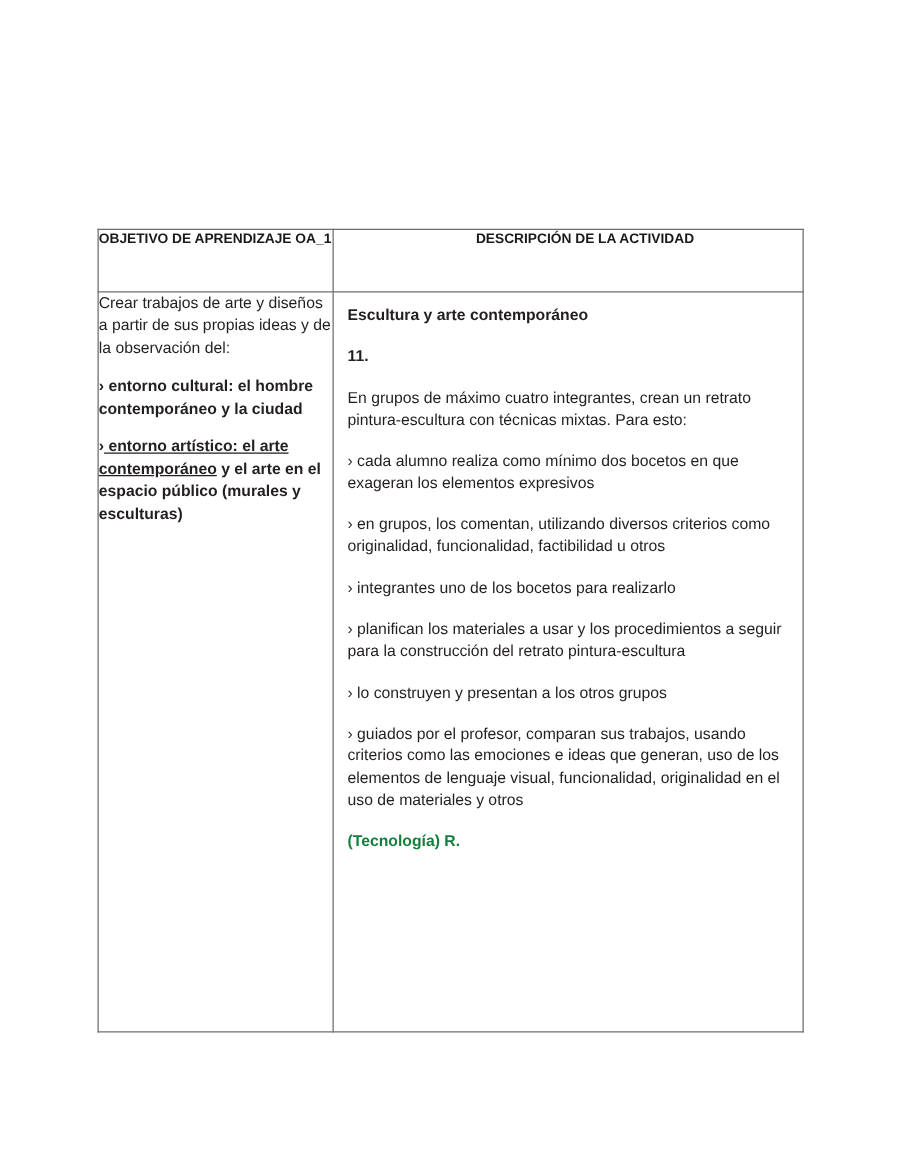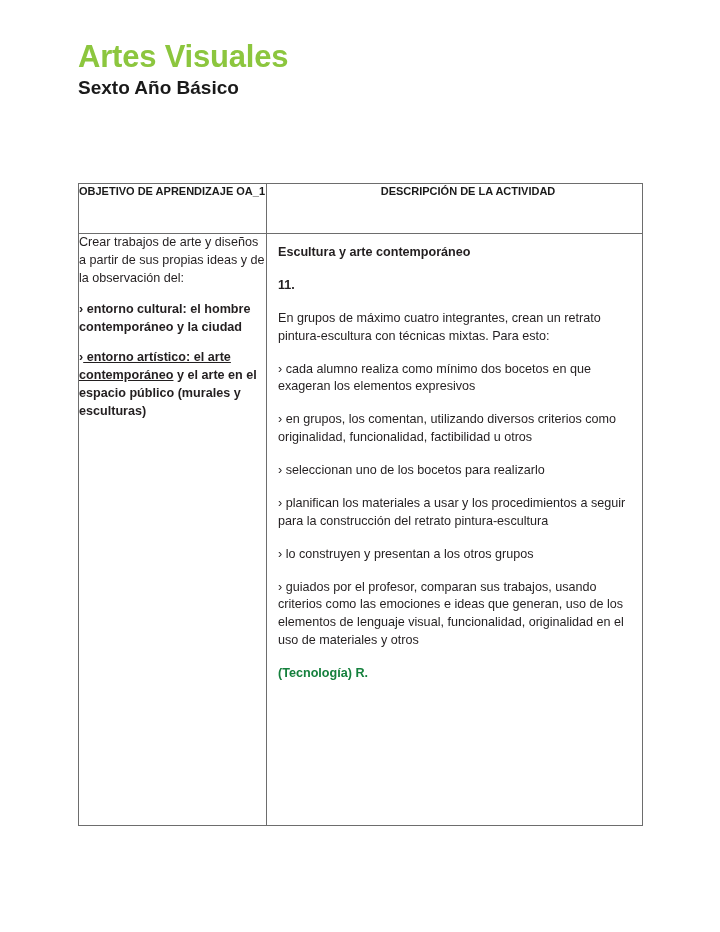--- a/index.html
+++ b/index.html
@@ -151,24 +151,20 @@
     color: #15803d;
     margin: 0;
   }
 </style>
 </head>
 <body>
 
 <div class="page">
 
   <div class="doc-header">
-    <div class="header-left">
-      <div class="subject-title">Artes Visuales</div>
-      <div class="grade-title">Sexto Año Básico</div>
-    </div>
   </div>
 
 
   <table class="activities-table">
     <colgroup>
       <col class="col-objective">
       <col class="col-description">
     </colgroup>
     <tbody>
       <tr>
@@ -182,21 +178,21 @@
           <p class="obj-bullet"><span class="chev">›</span><span> entorno cultural: el hombre contemporáneo y la ciudad</span></p>
           <p class="obj-bullet"><span class="chev">›</span><span class="underlined"> entorno artístico: el arte contemporáneo</span><span> y el arte en el espacio público (murales y esculturas)</span></p>
         </td>
 
         <td class="body-cell right-col">
           <p class="desc-heading">Escultura y arte contemporáneo</p>
           <p class="desc-number">11.</p>
           <p class="desc-para">En grupos de máximo cuatro integrantes, crean un retrato pintura-escultura con técnicas mixtas. Para esto:</p>
           <p class="desc-bullet">› cada alumno realiza como mínimo dos bocetos en que exageran los elementos expresivos</p>
           <p class="desc-bullet">› en grupos, los comentan, utilizando diversos criterios como originalidad, funcionalidad, factibilidad u otros</p>
-          <p class="desc-bullet">› seleccionan uno de los bocetos para realizarlo</p>
+          <p class="desc-bullet">› integrantes uno de los bocetos para realizarlo</p>
           <p class="desc-bullet">› planifican los materiales a usar y los procedimientos a seguir para la construcción del retrato pintura-escultura</p>
           <p class="desc-bullet">› lo construyen y presentan a los otros grupos</p>
           <p class="desc-bullet">› guiados por el profesor, comparan sus trabajos, usando criterios como las emociones e ideas que generan, uso de los elementos de lenguaje visual, funcionalidad, originalidad en el uso de materiales y otros</p>
           <p class="desc-note">(Tecnología) R.</p>
         </td>
       </tr>
     </tbody>
   </table>
 
 </div>

